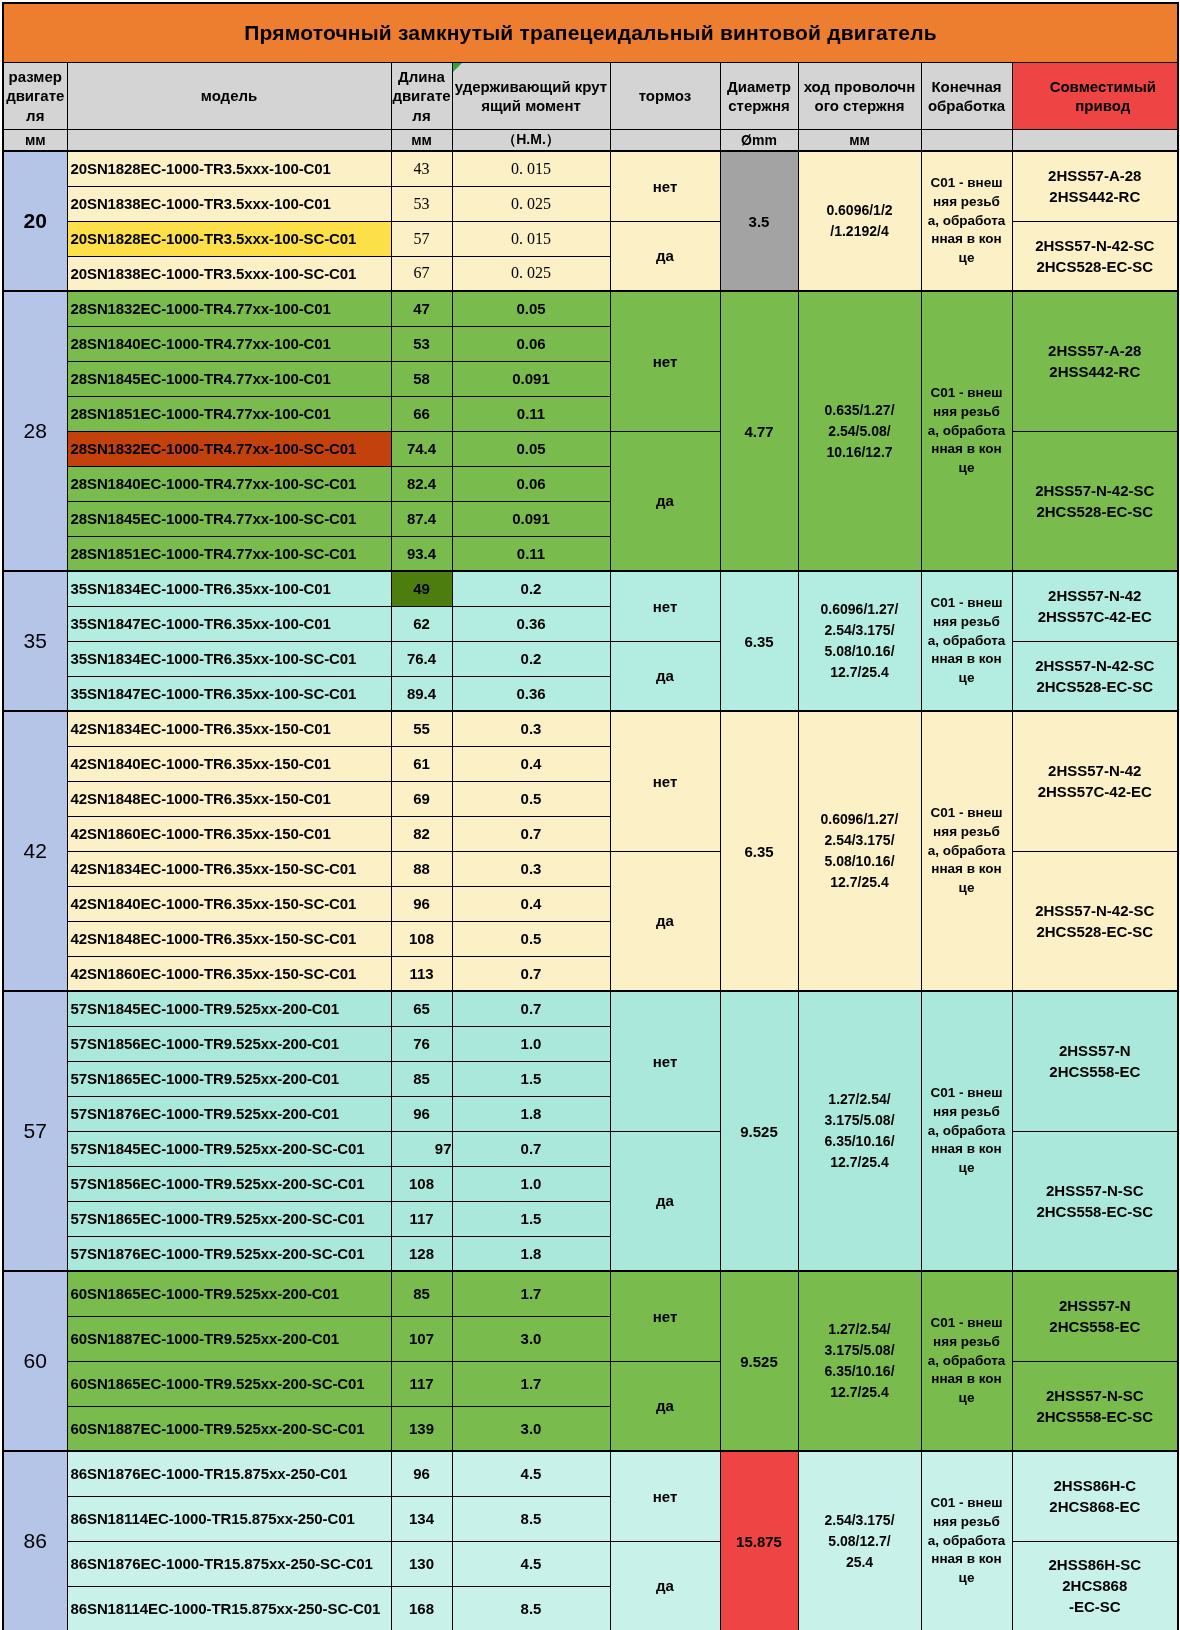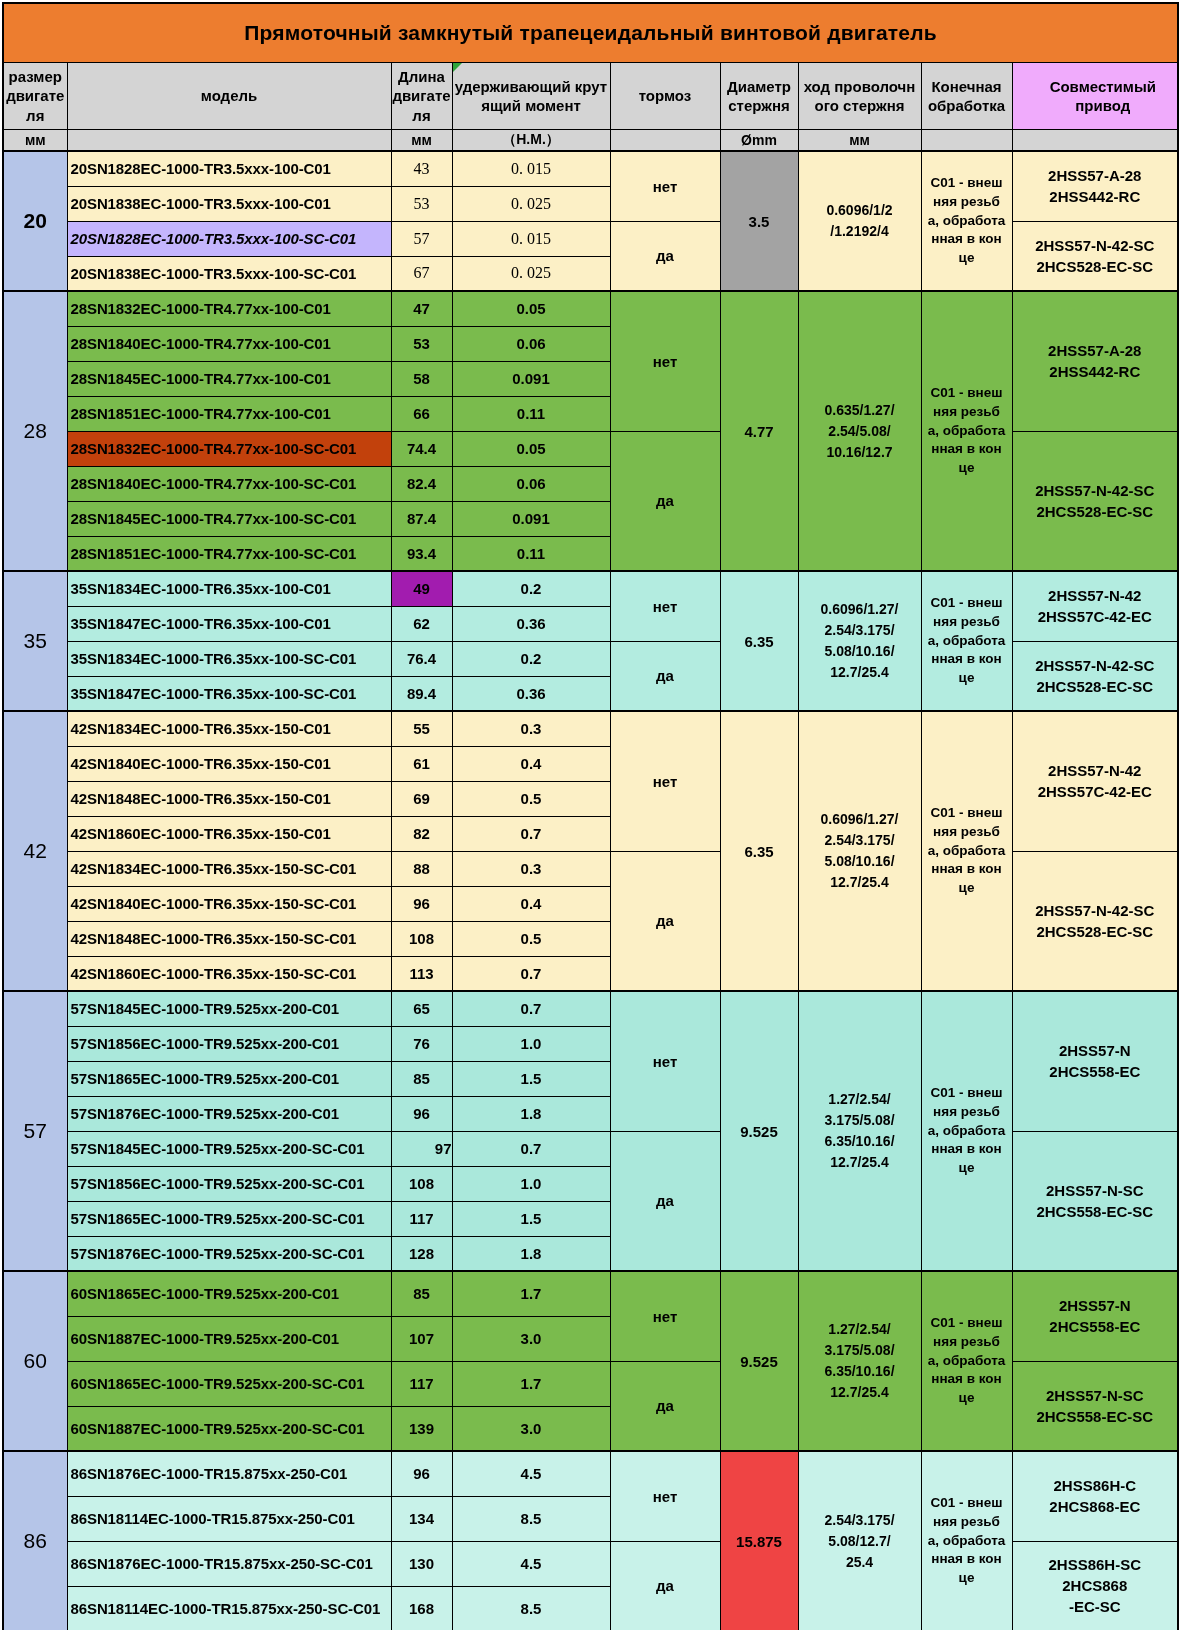--- a/index.html
+++ b/index.html
@@ -53,21 +53,21 @@
 ля</td>
       <td class="hdr" style="background: rgb(212, 212, 212);"><i class="tri" style="border-top-color: rgb(47, 165, 60);"></i><span>удерживающий крут
 ящий момент</span></td>
       <td class="hdr" style="background: rgb(212, 212, 212);">тормоз</td>
       <td class="hdr" style="background: rgb(212, 212, 212);">Диаметр
 стержня</td>
       <td class="hdr" style="background: rgb(212, 212, 212);">ход проволочн
 ого стержня</td>
       <td class="hdr" style="background: rgb(212, 212, 212);">Конечная
 обработка</td>
-      <td class="hdr" style="background: #f0abfc; padding-left: 16px;">Совместимый привод</td>
+      <td class="hdr" style="background: #ef4444; padding-left: 16px;">Совместимый привод</td>
     </tr>
     <tr>
       <td class="units-cell" style="background: rgb(212, 212, 212);">мм</td>
       <td class="units-cell" style="background: rgb(212, 212, 212);"></td>
       <td class="units-cell" style="background: rgb(212, 212, 212);">мм</td>
       <td class="units-cell" style="background: rgb(212, 212, 212);">（Н.М.）</td>
       <td class="units-cell" style="background: rgb(212, 212, 212);"></td>
       <td class="units-cell" style="background: rgb(212, 212, 212);">Ømm</td>
       <td class="units-cell" style="background: rgb(212, 212, 212);">мм</td>
       <td class="units-cell" style="background: rgb(212, 212, 212);"></td>
@@ -91,21 +91,21 @@
 це</td>
         <td rowspan="2" class="drive" style="background: rgb(252, 240, 198);">2HSS57-A-28
 2HSS442-RC</td>
       </tr>
       <tr>
         <td class="model" style="background: rgb(252, 240, 198);">20SN1838EC-1000-TR3.5xxx-100-C01</td>
         <td class="num serif" style="background: rgb(252, 240, 198);">53</td>
         <td class="num serif" style="background: rgb(252, 240, 198);">0. 025</td>
       </tr>
       <tr>
-        <td class="model" style="background: #c4b5fd; font-style: italic;">20SN1828EC-1000-TR3.5xxx-100-SC-C01</td>
+        <td class="model" style="background: #fde047;">20SN1828EC-1000-TR3.5xxx-100-SC-C01</td>
         <td class="num serif" style="background: rgb(252, 240, 198);">57</td>
         <td class="num serif" style="background: rgb(252, 240, 198);">0. 015</td>
         <td rowspan="2" class="brake" style="background: rgb(252, 240, 198);">да</td>
         <td rowspan="2" class="drive" style="background: rgb(252, 240, 198);">2HSS57-N-42-SC
 2HCS528-EC-SC</td>
       </tr>
       <tr>
         <td class="model" style="background: rgb(252, 240, 198);">20SN1838EC-1000-TR3.5xxx-100-SC-C01</td>
         <td class="num serif" style="background: rgb(252, 240, 198);">67</td>
         <td class="num serif" style="background: rgb(252, 240, 198);">0. 025</td>
@@ -162,21 +162,21 @@
         <td class="num" style="background: rgb(122, 187, 77);">0.091</td>
       </tr>
       <tr>
         <td class="model" style="background: rgb(122, 187, 77);">28SN1851EC-1000-TR4.77xx-100-SC-C01</td>
         <td class="num" style="background: rgb(122, 187, 77);">93.4</td>
         <td class="num" style="background: rgb(122, 187, 77);">0.11</td>
       </tr>
       <tr class="group-start">
         <td rowspan="4" class="size" style="background: rgb(181, 197, 232);">35</td>
         <td class="model" style="background: rgb(179, 236, 224);">35SN1834EC-1000-TR6.35xx-100-C01</td>
-        <td class="num" style="background: #a21caf; margin-top: 48px;">49</td>
+        <td class="num" style="background: #4d7c0f; margin-top: 48px;">49</td>
         <td class="num" style="background: rgb(179, 236, 224);">0.2</td>
         <td rowspan="2" class="brake" style="background: rgb(179, 236, 224);">нет</td>
         <td rowspan="4" class="diam" style="background: rgb(179, 236, 224);">6.35</td>
         <td rowspan="4" class="stroke" style="background: rgb(179, 236, 224);">0.6096/1.27/
 2.54/3.175/
 5.08/10.16/
 12.7/25.4</td>
         <td rowspan="4" class="finish" style="background: rgb(179, 236, 224);">C01 - внеш
 няя резьб
 а, обработа

